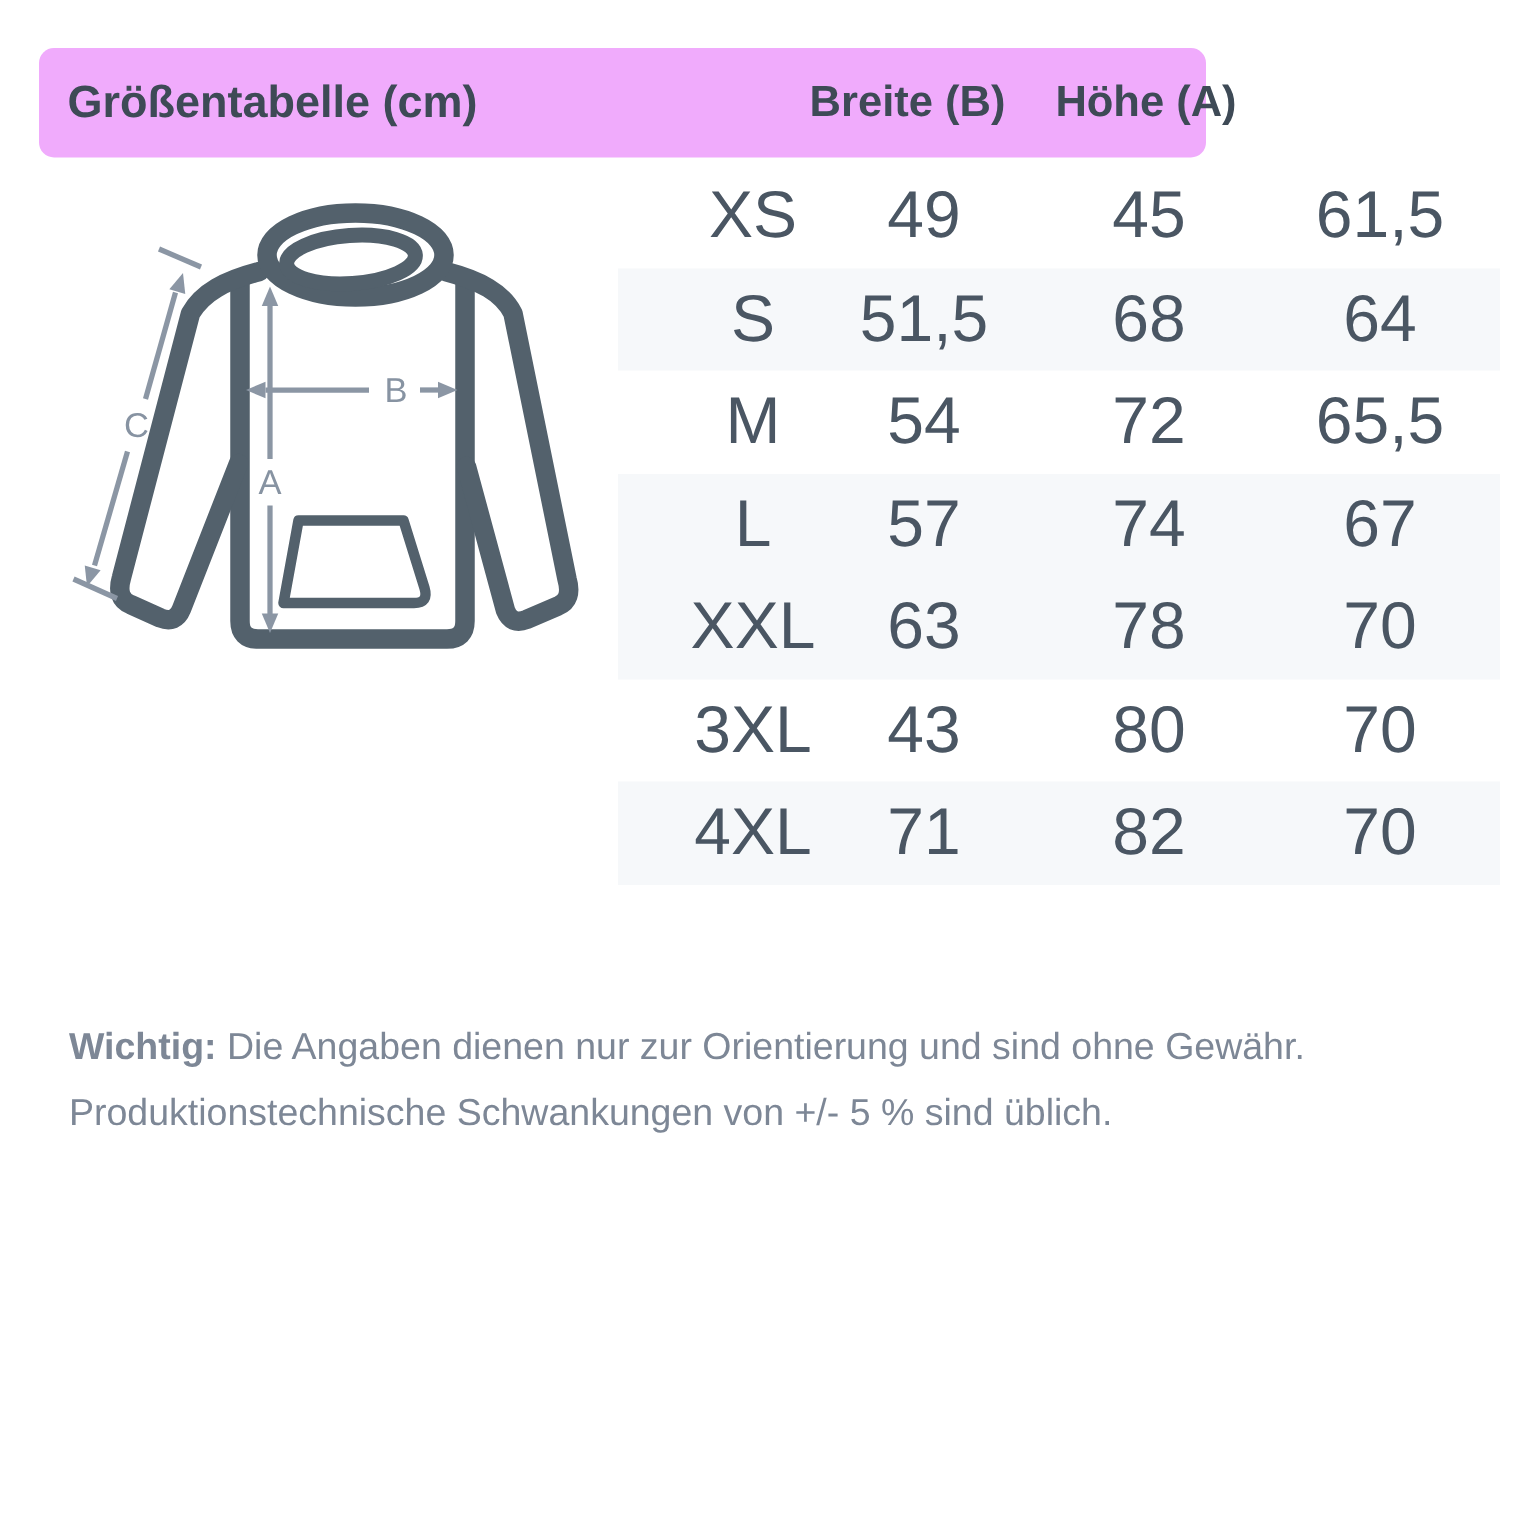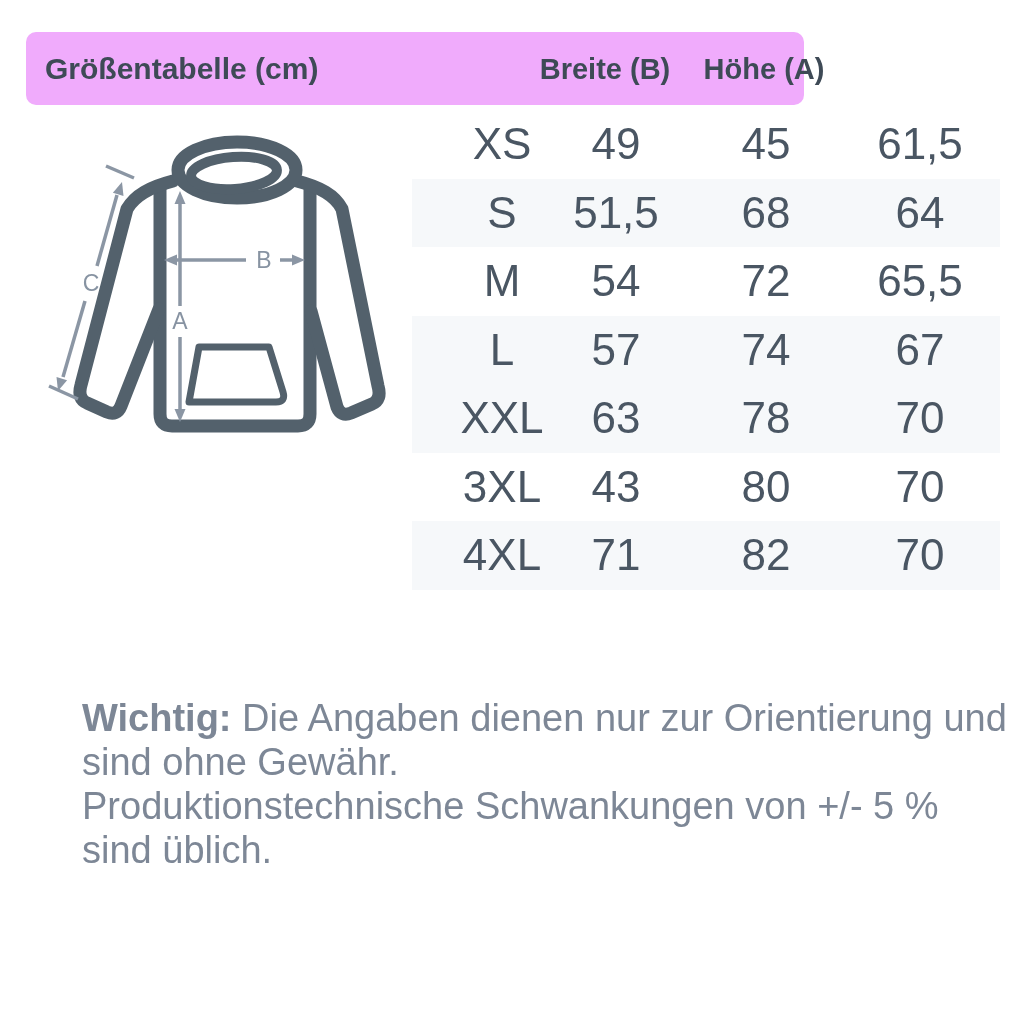--- a/index.html
+++ b/index.html
@@ -46,25 +46,24 @@
   }
   .t-cell.size   { left:90px; }
   .t-cell.breite { left:204px;text-align:right; }
   .t-cell.hoehe  { left:354px; }
   .t-cell.aermel { left:508px; }
   .hoodie-svg {
     position:absolute; left:40px; top:125px;
     width:380px; height:322px;
   }
   .note {
-    position:absolute; left:46px; top:696px;
+    position:absolute; left:46px; top:676px;
     width:930px;
-    font-size:38px; line-height:44px;
+    font-size:25px; line-height:44px;
     color:#7d8796;
-    margin-left:36px;
   }
   .note b { font-weight:bold; color:#7d8796; }
 </style>
 </head>
 <body>
 
 <div class="header-bar">
   <div class="page-title">Größentabelle (cm)</div>
   <div class="col-head c1">Breite (B)</div>
   <div class="col-head c2">Höhe (A)</div>

